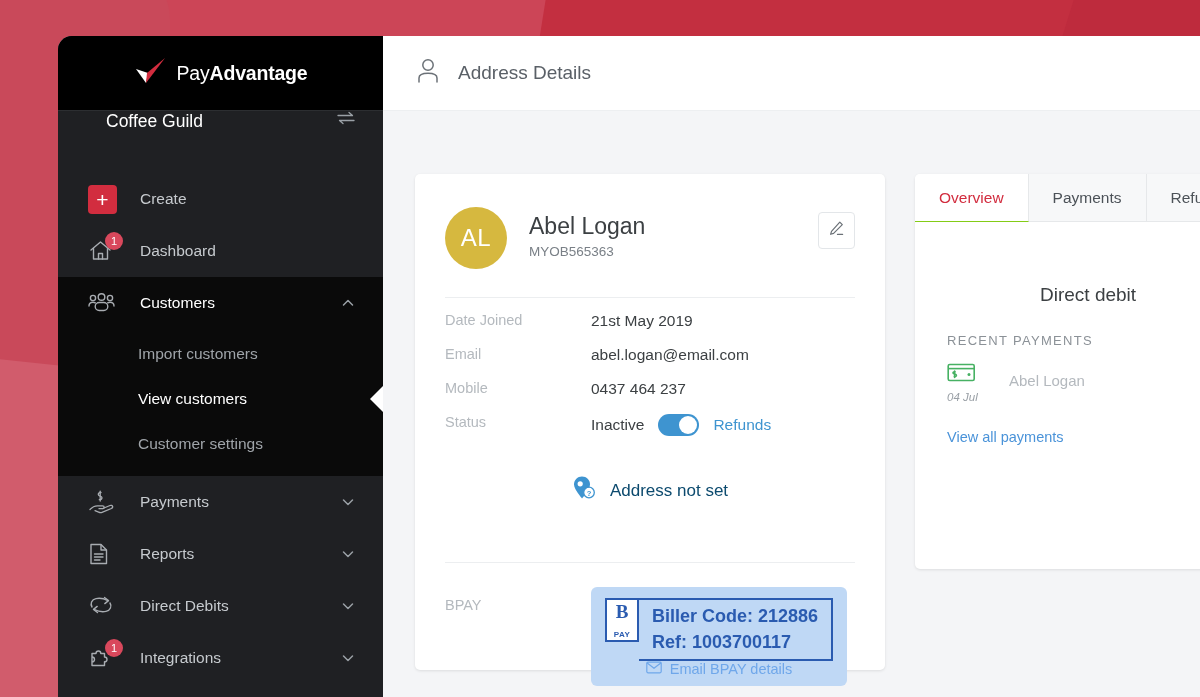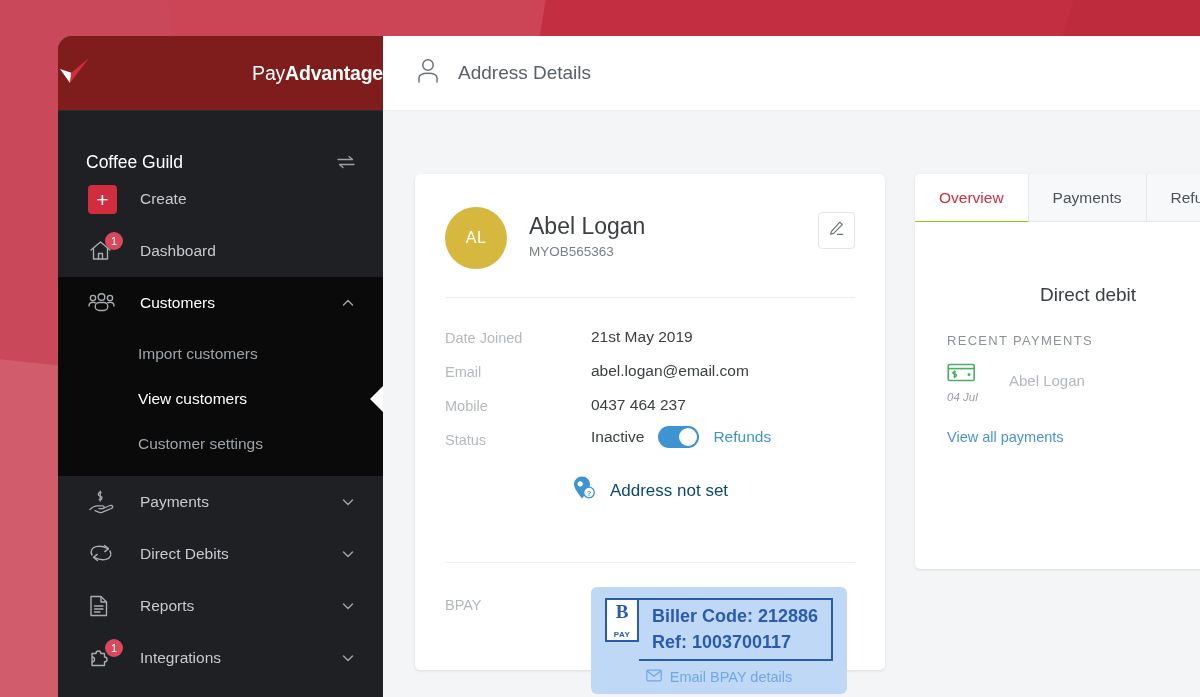--- a/index.html
+++ b/index.html
@@ -48,33 +48,33 @@
 
   
   #sidebar {
     width: 325px; flex: 0 0 325px;
     background: #1F2023;
     color: #B9BDC2;
     position: relative;
   }
   .brand {
     height: 75px;
-    display: flex; align-items: center; justify-content: space-between;
+    display: flex; align-items: center; justify-content: center;
     border-bottom: 1px solid #2C2E31;
-    background: #7f1d1d;
+    background: #000000;
   }
   .brand-logo { margin-right: 9px; display: block; }
   .brand-text { font-size: 19.5px; color: #FFFFFF; letter-spacing: -0.2px; }
   .brand-text .thin { font-weight: 400; }
   .brand-text .bold { font-weight: 700; }
 
   .org-row {
     height: 62px;
-    display: flex; align-items: flex-end;
-    padding: 0 28px 0 28px;
+    display: flex; align-items: flex-start;
+    padding: 0 28px 0 48px;
   }
   .org-name { font-size: 17.5px; color: #FFFFFF; font-weight: 400; flex: 1; }
   .swap-icon { color: #9AA0A6; }
 
   .nav { padding-bottom: 10px; }
   .nav-item {
     display: flex; align-items: center;
     height: 52px;
     padding: 0 28px 0 30px;
     cursor: pointer;
@@ -167,41 +167,41 @@
     width: 470px; flex: 0 0 470px;
     height: 496px;
     padding: 33px 30px 0 30px;
   }
   .cust-head { display: flex; align-items: flex-start; }
   .avatar {
     width: 62px; height: 62px; border-radius: 50%;
     background: #D6B83F;
     color: #FFFFFF;
     display: flex; align-items: center; justify-content: center;
-    font-size: 16px; letter-spacing: 0.5px;
+    font-size: 24px; letter-spacing: 0.5px;
     flex: 0 0 62px;
   }
   .cust-names { padding-left: 22px; flex: 1; padding-top: 6px; }
   .cust-name { font-size: 23px; color: #3C4043; font-weight: 400; }
   .cust-ref { font-size: 13.5px; color: #7A8087; margin-top: 4px; }
   .edit-btn {
     width: 37px; height: 37px;
     border: 1px solid #E3E6E9;
     border-radius: 4px;
     background: #fff;
     display: flex; align-items: center; justify-content: center;
     color: #6B7177;
     cursor: pointer;
     margin-top: 5px;
   }
 
   .divider { height: 1px; background: #ECEEF0; margin: 28px 0 0 0; }
 
   .fields { padding-top: 14px; }
-  .field-row { display: flex; align-items: flex-end; height: 34px; }
+  .field-row { display: flex; align-items: flex-start; height: 34px; }
   .field-label { width: 146px; flex: 0 0 146px; font-size: 14.5px; color: #B4B9BE; }
   .field-value { font-size: 15.5px; color: #3C4043; }
 
   .toggle-wrap { display: flex; align-items: center; }
   .tg-off { font-size: 15.5px; color: #3C4043; margin-right: 14px; }
   .toggle {
     width: 41px; height: 22px; border-radius: 11px;
     background: #3E94D0;
     position: relative; cursor: pointer;
     flex: 0 0 41px;
@@ -252,21 +252,20 @@
   }
   .bpay-codes {
     border: 2px solid #2A5BB0;
     border-left: none;
     padding: 4px 13px 4px 13px;
     display: flex; flex-direction: column; justify-content: center;
   }
   .bpay-codes div { font-size: 18px; color: #2A5BB0; font-weight: 700; line-height: 1.42; }
   .bpay-email {
     display: flex; align-items: flex-start; justify-content: center;
-    margin-top: 8px;
     color: #6FA7EA;
     font-size: 14.5px;
     cursor: pointer;
   }
   .bpay-email .env { margin-right: 8px; display: block; }
 
   
   #right-panel {
     flex: 1;
     min-width: 0;
@@ -415,44 +414,44 @@
         <span class="lbl">Payments</span>
         <span class="chev">
           <svg width="14" height="14" viewBox="0 0 14 14" fill="none" stroke="currentColor" stroke-width="1.5">
             <path d="M2.5 5 L7 9.5 L11.5 5" stroke-linecap="round" stroke-linejoin="round"></path>
           </svg>
         </span>
       </div>
 
       <div class="nav-item">
         <span class="ico">
+          <svg width="22" height="24" viewBox="0 0 22 24" fill="none" stroke="currentColor" stroke-width="1.4">
+            <path d="M3 2.5 H13 L18.5 8 V21.5 H3 Z" stroke-linejoin="round"></path>
+            <path d="M13 2.5 V8 H18.5" stroke-linejoin="round"></path>
+            <path d="M6.5 12 H15 M6.5 15 H15 M6.5 18 H12" stroke-linecap="round"></path>
+          </svg>
+        </span>
+        <span class="lbl">Reports</span>
+        <span class="chev">
+          <svg width="14" height="14" viewBox="0 0 14 14" fill="none" stroke="currentColor" stroke-width="1.5">
+            <path d="M2.5 5 L7 9.5 L11.5 5" stroke-linecap="round" stroke-linejoin="round"></path>
+          </svg>
+        </span>
+      </div>
+
+      <div class="nav-item">
+        <span class="ico">
           <svg width="27" height="24" viewBox="0 0 27 24" fill="none" stroke="currentColor" stroke-width="1.4">
             <path d="M4 13 C2 10 3.5 5.5 8 4.6 C12 3.8 16 4.6 19.5 6.5" stroke-linecap="round"></path>
             <path d="M16.5 3.5 L20.5 6.6 L16.8 9.6" stroke-linecap="round" stroke-linejoin="round"></path>
             <path d="M22 9 C24 12 22.5 16.5 18 17.4 C14 18.2 10 17.4 6.5 15.5" stroke-linecap="round"></path>
             <path d="M9.5 18.5 L5.5 15.4 L9.2 12.4" stroke-linecap="round" stroke-linejoin="round"></path>
           </svg>
         </span>
         <span class="lbl">Direct Debits</span>
-        <span class="chev">
-          <svg width="14" height="14" viewBox="0 0 14 14" fill="none" stroke="currentColor" stroke-width="1.5">
-            <path d="M2.5 5 L7 9.5 L11.5 5" stroke-linecap="round" stroke-linejoin="round"></path>
-          </svg>
-        </span>
-      </div>
-
-      <div class="nav-item">
-        <span class="ico">
-          <svg width="22" height="24" viewBox="0 0 22 24" fill="none" stroke="currentColor" stroke-width="1.4">
-            <path d="M3 2.5 H13 L18.5 8 V21.5 H3 Z" stroke-linejoin="round"></path>
-            <path d="M13 2.5 V8 H18.5" stroke-linejoin="round"></path>
-            <path d="M6.5 12 H15 M6.5 15 H15 M6.5 18 H12" stroke-linecap="round"></path>
-          </svg>
-        </span>
-        <span class="lbl">Reports</span>
         <span class="chev">
           <svg width="14" height="14" viewBox="0 0 14 14" fill="none" stroke="currentColor" stroke-width="1.5">
             <path d="M2.5 5 L7 9.5 L11.5 5" stroke-linecap="round" stroke-linejoin="round"></path>
           </svg>
         </span>
       </div>
 
       <div class="nav-item">
         <span class="ico">
           <svg width="27" height="24" viewBox="0 0 27 24" fill="none" stroke="currentColor" stroke-width="1.4">

